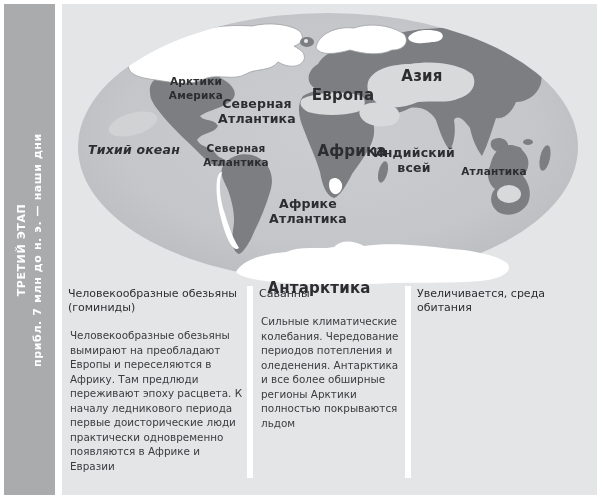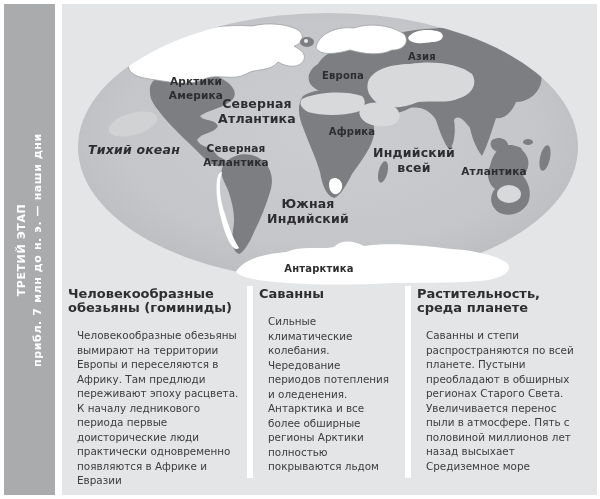--- a/index.html
+++ b/index.html
@@ -22,26 +22,26 @@
     position:absolute;left:62px;top:4px;width:535px;height:491px;background:#e4e5e7;
   }
   
   #map-svg{position:absolute;left:0;top:0;width:600px;height:499px;}
   
   .maplabel{
     position:absolute;transform:translateX(-50%);text-align:center;
     font-weight:bold;color:#2d2d30;letter-spacing:0.2px;
   }
   .ml-big{font-size:12.5px;line-height:14.5px;}
-  .ml-med{font-size:10px;line-height:13px;white-space:nowrap;}
+  .ml-med{font-size:15px;line-height:13px;white-space:nowrap;margin-top:20px;}
   .ml-small{font-size:10.5px;line-height:13.5px;}
   
   .col{position:absolute;top:287px;}
-  .col-title{font-size:13px;font-weight:bold;line-height:14px;color:#2e2e31;margin:0 0 13px 0;}
-  .col-body{font-size:10.4px;line-height:14.5px;color:#3c3c3f;margin:9px;}
+  .col-title{font-size:11px;font-weight:normal;line-height:14px;color:#2e2e31;margin:0 0 13px 0;}
+  .col-body{font-size:10.4px;line-height:14.5px;color:#3c3c3f;margin:2px;}
   #col-1{left:68px;width:180px;}
   #col-2{left:259px;width:146px;}
   #col-3{left:417px;width:172px;}
   .divider{position:absolute;top:286px;width:6px;height:192px;background:#ffffff;}
   #divider-1{left:247px;}
   #divider-2{left:405px;}
 </style>
 </head>
 <body>
 
@@ -113,37 +113,36 @@
       <path fill="#ffffff" d="M408,38 C412,30 428,28 440,32 C446,36 442,42 432,42 C422,44 410,44 408,38 Z"></path>
     </g>
 
     <path fill="#ffffff" d="M236,272 C242,260 262,254 286,252 C302,245 318,250 334,247 C342,239 354,241 364,246 C392,242 424,246 452,249 C480,251 500,257 508,264 C512,271 504,277 488,280 C460,284 424,282 392,283 C356,285 318,285 288,283 C264,281 242,279 236,272 Z"></path>
   </svg>
 
   <div class="maplabel ml-big" style="left:134px;top:143px;white-space:nowrap;font-style:italic;">Тихий океан</div>
   <div class="maplabel ml-small" style="left:196px;top:75px;width:66px;">Арктики Америка</div>
   <div class="maplabel ml-big" style="left:257px;top:97px;width:86px;">Северная Атлантика</div>
   <div class="maplabel ml-small" style="left:236px;top:142px;width:70px;">Северная Атлантика</div>
-  <div class="maplabel ml-big" style="left:308px;top:197px;width:92px;">Южная Индийский</div>
+  <div class="maplabel ml-big" style="left:308px;top:197px;width:92px;">Африке Атлантика</div>
   <div class="maplabel ml-big" style="left:414px;top:146px;width:92px;">Индийский всей</div>
   <div class="maplabel ml-med" style="left:343px;top:69px;text-align:center;">Европа</div>
   <div class="maplabel ml-med" style="left:422px;top:50px;">Азия</div>
   <div class="maplabel ml-med" style="left:352px;top:125px;text-align:center;">Африка</div>
   <div class="maplabel ml-small" style="left:494px;top:165px;white-space:nowrap;">Атлантика</div>
   <div class="maplabel ml-med" style="left:319px;top:262px;">Антарктика</div>
 
   <div class="divider" id="divider-1"></div>
   <div class="divider" id="divider-2"></div>
 
   <div class="col" id="col-1">
     <p class="col-title">Человекообразные обезьяны (гоминиды)</p>
-    <p class="col-body">Человекообразные обезьяны вымирают на территории Европы и переселяются в Африку. Там предлюди переживают эпоху расцвета. К началу ледникового периода первые доисторические люди практически одновременно появляются в Африке и Евразии</p>
+    <p class="col-body">Человекообразные обезьяны вымирают на преобладают Европы и переселяются в Африку. Там предлюди переживают эпоху расцвета. К началу ледникового периода первые доисторические люди практически одновременно появляются в Африке и Евразии</p>
   </div>
   <div class="col" id="col-2">
     <p class="col-title">Саванны</p>
     <p class="col-body">Сильные климатические колебания. Чередование периодов потепления и оледенения. Антарктика и все более обширные регионы Арктики полностью покрываются льдом</p>
   </div>
   <div class="col" id="col-3">
-    <p class="col-title">Растительность, среда планете</p>
-    <p class="col-body">Саванны и степи распространяются по всей планете. Пустыни преобладают в обширных регионах Старого Света. Увеличивается перенос пыли в атмосфере. Пять с половиной миллионов лет назад высыхает Средиземное море</p>
+    <p class="col-title">Увеличивается, среда обитания</p>
   </div>
 
 </div>
 
 </body></html>

